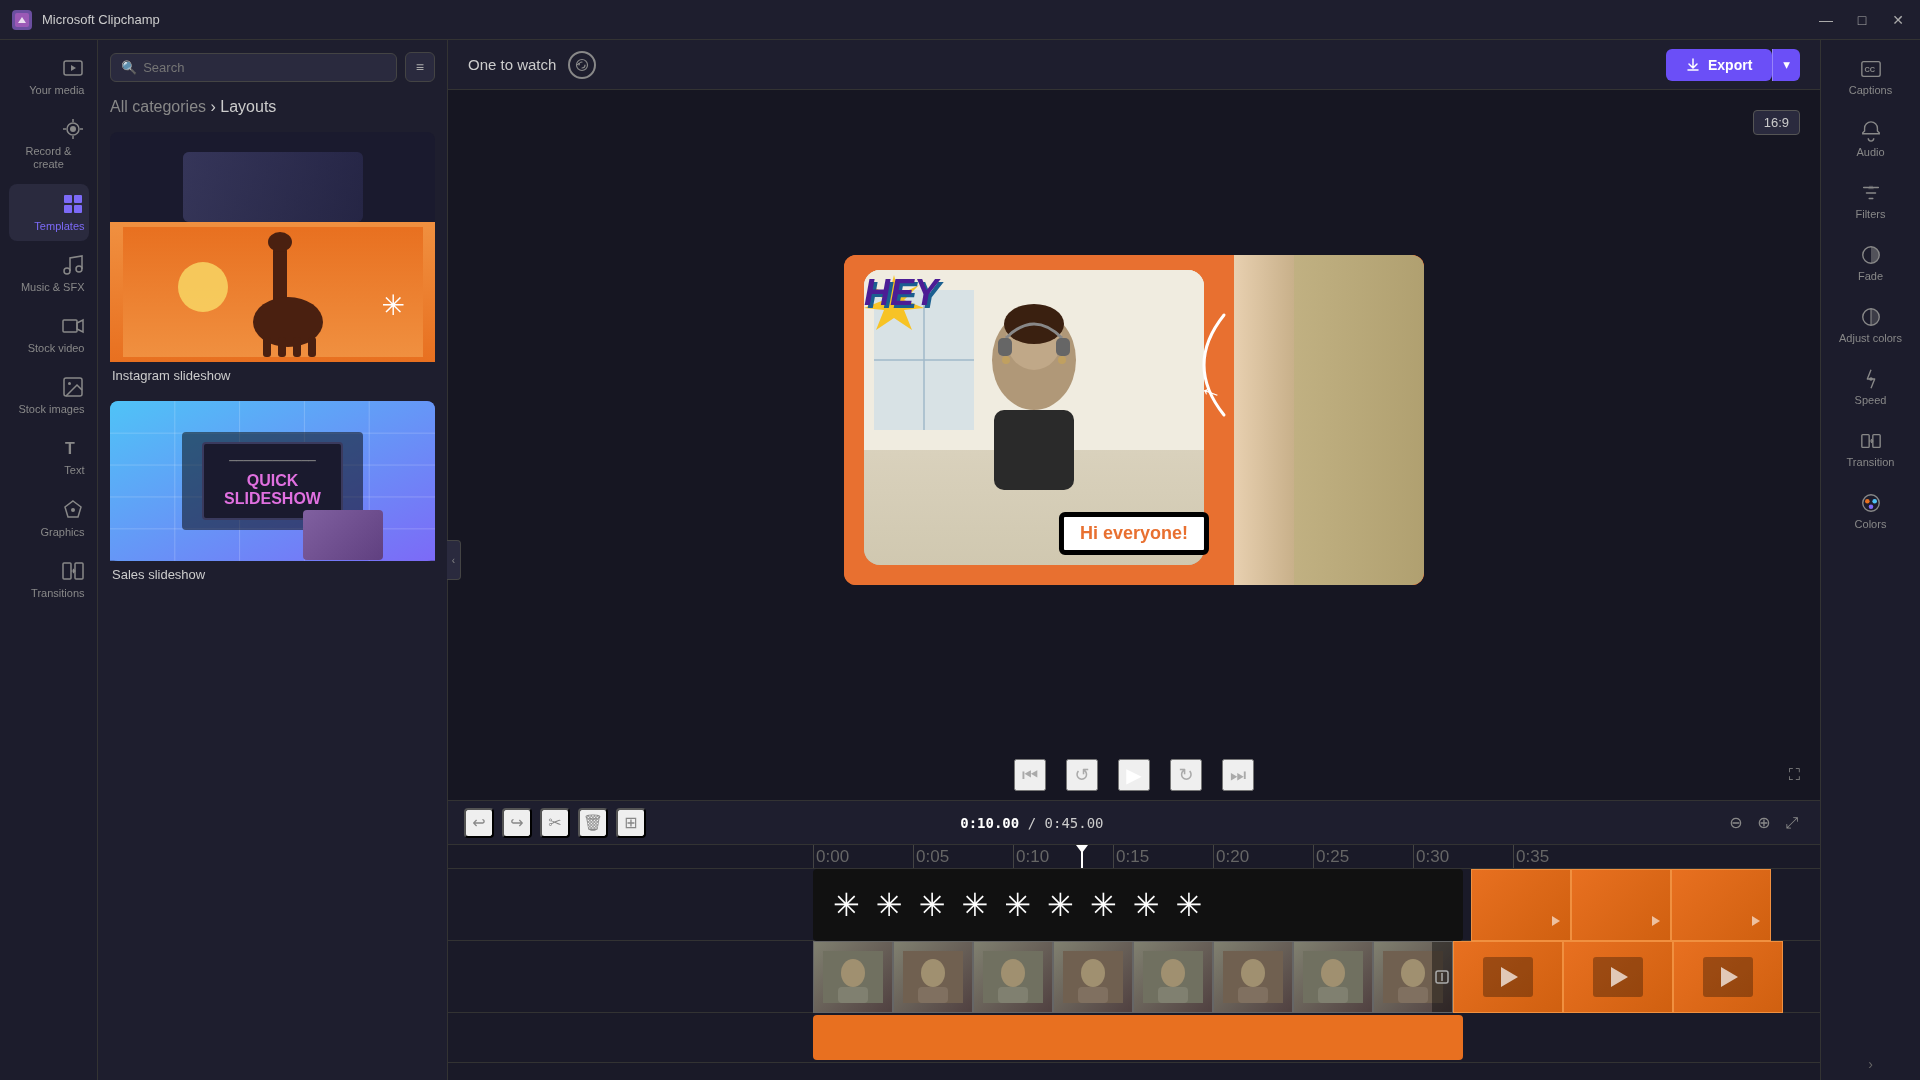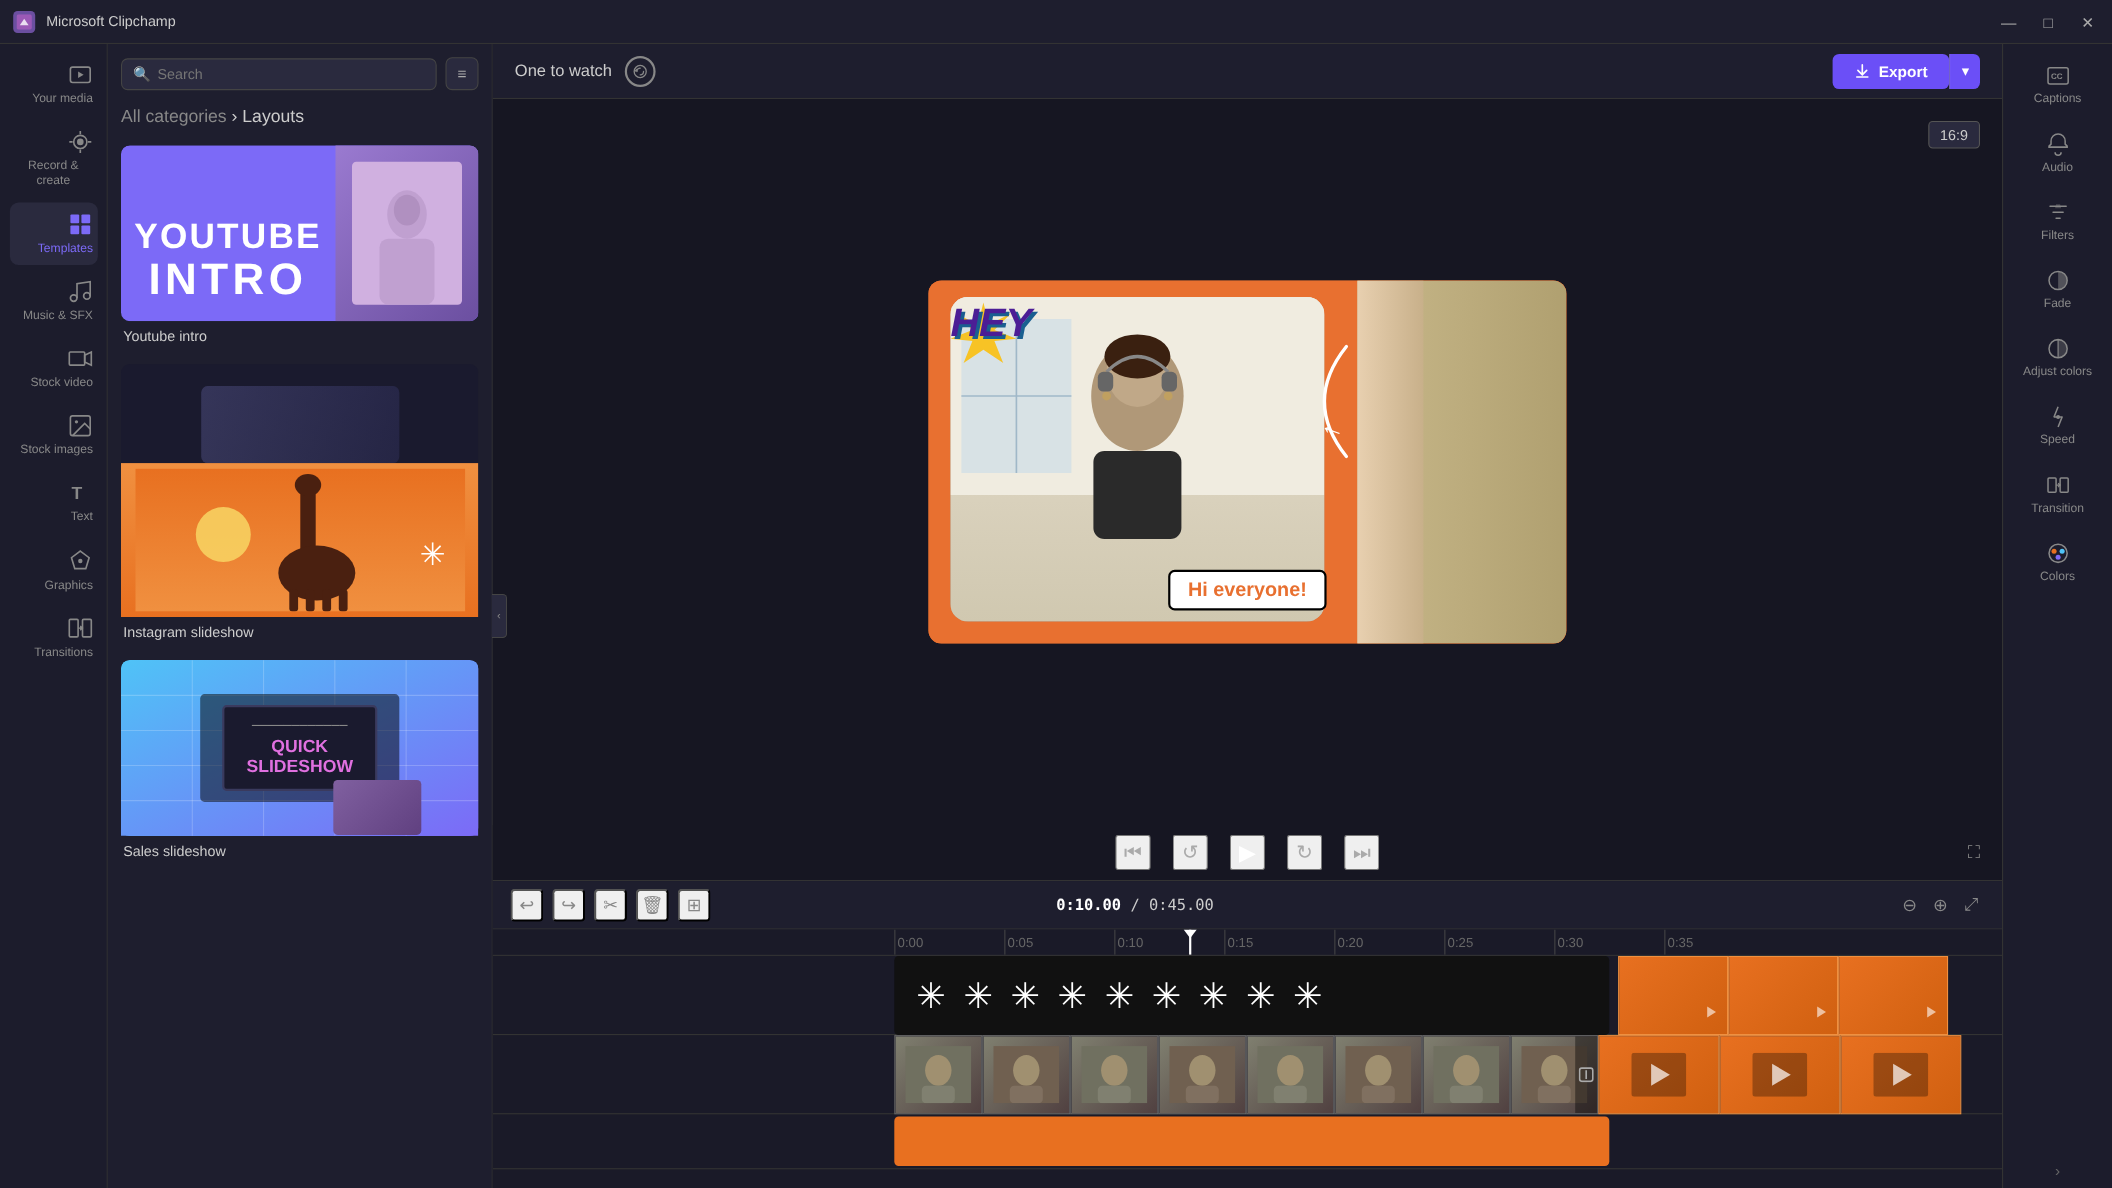--- a/index.html
+++ b/index.html
@@ -393,21 +393,21 @@
       top: 20px;
       left: 20px;
       z-index: 2;
     }
     .hi-badge {
       position: absolute;
       bottom: 30px;
       left: 50%;
       transform: translateX(-50%);
       background: white;
-      border: 2px solid #000000;
+      border: 5px solid #000000;
       border-radius: 6px;
       padding: 6px 16px;
       font-size: 18px;
       font-weight: 700;
       color: #e87030;
       white-space: nowrap;
       z-index: 3;
     }
 
     
@@ -506,21 +506,21 @@
       overflow: hidden;
       border-bottom: 1px solid #333;
     }
     .ruler-marks {
       display: flex;
       align-items: center;
       height: 100%;
       gap: 0;
     }
     .ruler-mark {
-      font-size: 12px;
+      font-size: 17px;
       color: #666;
       width: 100px;
       text-align: left;
       padding-left: 2px;
       border-left: 1px solid #444;
       height: 100%;
       display: flex;
       align-items: center;
     }
     .playhead {
@@ -782,41 +782,20 @@
       <button class="filter-btn">≡</button>
     </div>
     <div class="breadcrumb">
       <a>All categories</a>
       <span> › </span>
       <span>Layouts</span>
     </div>
 
     <div class="templates-list">
 
-      <div class="template-item">
-        <div class="template-thumb">
-          <div class="yt-thumb" style="background:#7c6af7;">
-            <div class="yt-thumb-text">
-              <div style="font-size:32px;font-weight:900;letter-spacing:2px;">YOUTUBE</div>
-              <div style="font-size:40px;font-weight:900;letter-spacing:4px;">INTRO</div>
-            </div>
-            <div class="yt-thumb-img">
-              <div class="yt-thumb-img-person">
-
-                <svg width="80" height="110" viewBox="0 0 80 110">
-                  <ellipse cx="40" cy="28" rx="18" ry="22" fill="#c0a0d0"></ellipse>
-                  <rect x="15" y="50" width="50" height="60" rx="8" fill="#c0a0d0"></rect>
-                  <ellipse cx="40" cy="24" rx="12" ry="14" fill="#b090c0"></ellipse>
-                </svg>
-              </div>
-            </div>
-          </div>
-        </div>
-        <div class="template-label">Youtube intro</div>
-      </div>
 
       <div class="template-item">
         <div class="ig-thumb">
           <div class="ig-thumb-top">
 
             <div style="width:180px;height:70px;background:linear-gradient(135deg,#2a2a4e,#1a1a2e);border-radius:6px;position:relative;">
               <div style="width:100%;height:100%;background:linear-gradient(to right,#3a3a5e,#2a2a4e);border-radius:6px;opacity:0.7;"></div>
             </div>
           </div>
           <div class="ig-arrow">↙</div>

